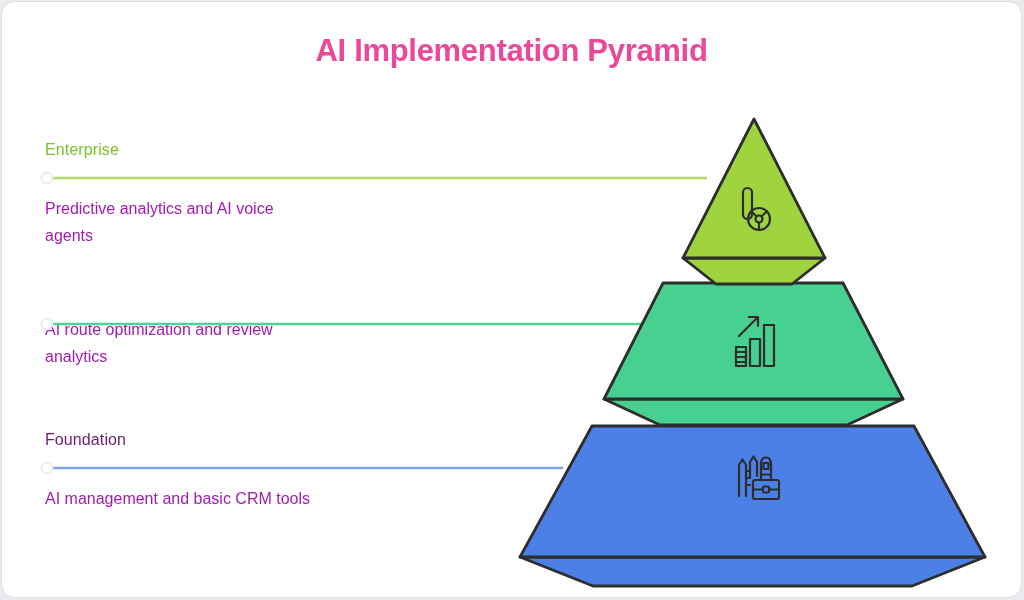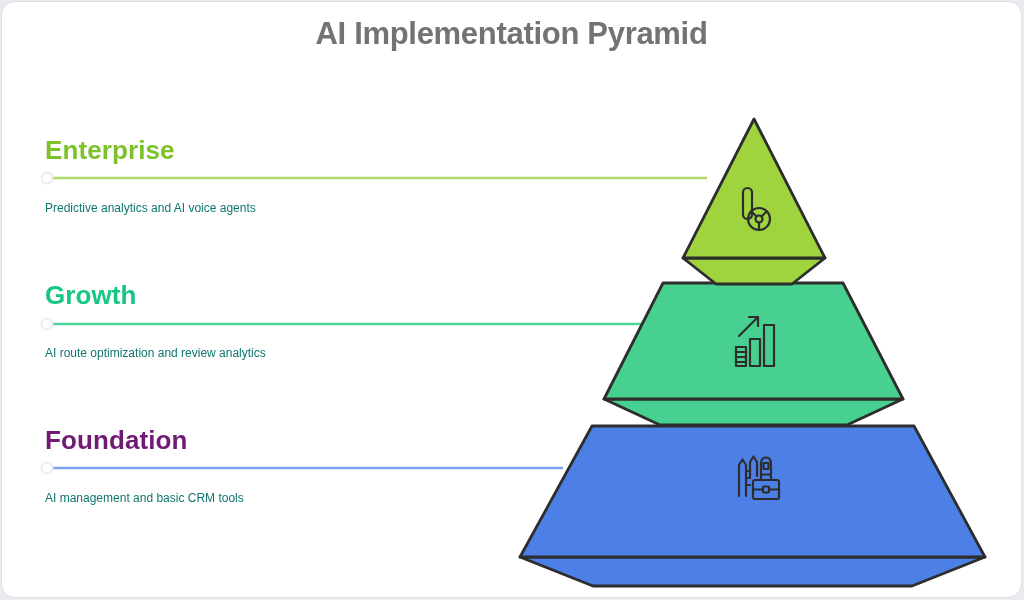--- a/index.html
+++ b/index.html
@@ -13,45 +13,45 @@
     position: absolute;
     left: 1px; top: 1px;
     width: 1021px; height: 597px;
     background: #ffffff;
     border: 1.5px solid #dde0e3;
     border-radius: 14px;
     overflow: hidden;
   }
   .page-title {
     position: absolute;
-    top: 14px; left: 0;
+    top: 31px; left: 0;
     width: 100%;
     text-align: center;
     font-size: 31px;
     font-weight: 700;
-    color: #737373;
+    color: #ec4899;
     letter-spacing: -0.3px;
   }
   .level-label {
     position: absolute;
     left: 43px;
     width: 300px;
   }
   .level-label h2 {
-    font-size: 26px;
-    font-weight: 700;
+    font-size: 16px;
+    font-weight: 400;
     line-height: 24px;
     letter-spacing: 0.1px;
   }
   .level-label p {
     margin-top: 33px;
     max-width: 280px;
-    font-size: 12px;
+    font-size: 16px;
     line-height: 27px;
-    color: #0f766e;
+    color: #a21caf;
   }
   #lvl-block-0 { top: 136px; }
   #lvl-block-1 { top: 281px; }
   #lvl-block-2 { top: 426px; }
   .diagram-svg {
     position: absolute;
     left: 0; top: 0;
     width: 1024px; height: 600px;
   }
 </style>
@@ -61,21 +61,20 @@
 <div class="card">
 
   <h1 class="page-title">AI Implementation Pyramid</h1>
 
   <section class="level-label" id="lvl-block-0">
     <h2 style="color: rgb(124, 194, 40);">Enterprise</h2>
     <p>Predictive analytics and AI voice agents</p>
   </section>
 
   <section class="level-label" id="lvl-block-1">
-    <h2 style="color: rgb(22, 199, 132);">Growth</h2>
     <p>AI route optimization and review analytics</p>
   </section>
 
   <section class="level-label" id="lvl-block-2">
     <h2 style="color: #701a75;">Foundation</h2>
     <p>AI management and basic CRM tools</p>
   </section>
 
   <svg class="diagram-svg" viewBox="0 0 1024 600">
 

